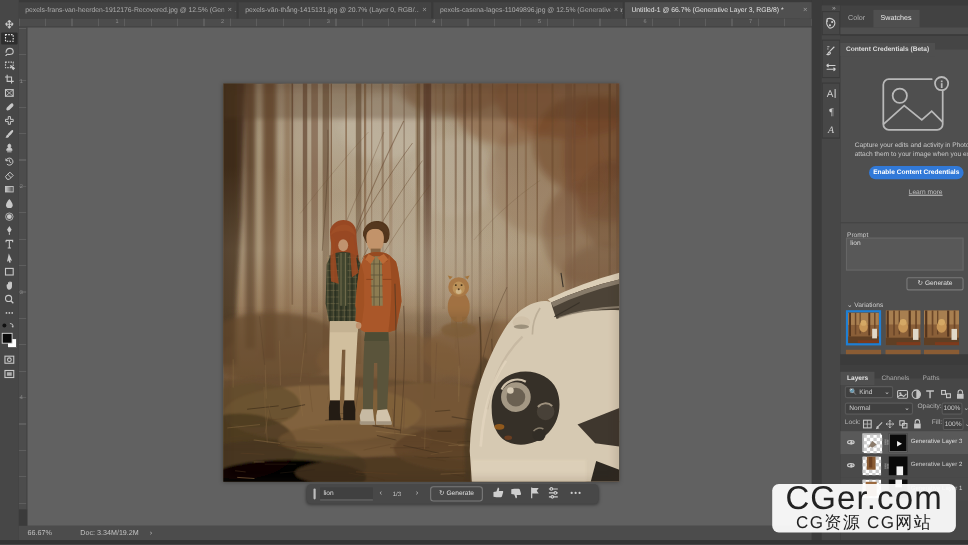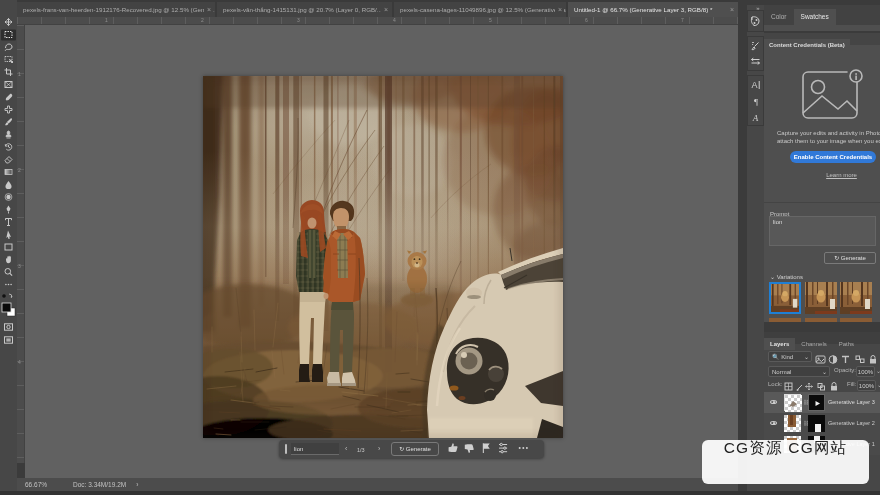--- a/index.html
+++ b/index.html
@@ -830,16 +830,17 @@
             </svg></span>
 <span style="position:absolute;left:44px;top:2px;width:17px;height:17px;background:#0a0a0a;">
             <span style="position:absolute;left:6px;top:0px;width:6px;height:7px;background:#f2f2f2;"></span>
           </span>
 <span style="position:absolute;left:64px;top:7px;color:#ccc;font-size:5.5px;white-space:nowrap;">Generative Layer 1</span>
         </div>
       </div>
   </div>
 
   <div id="wm" class="abs">
+      <div class="l1">CGer.com</div>
       <div class="l2">CG资源 CG网站</div>
     </div>
 
 </div>
 
 </body></html>

